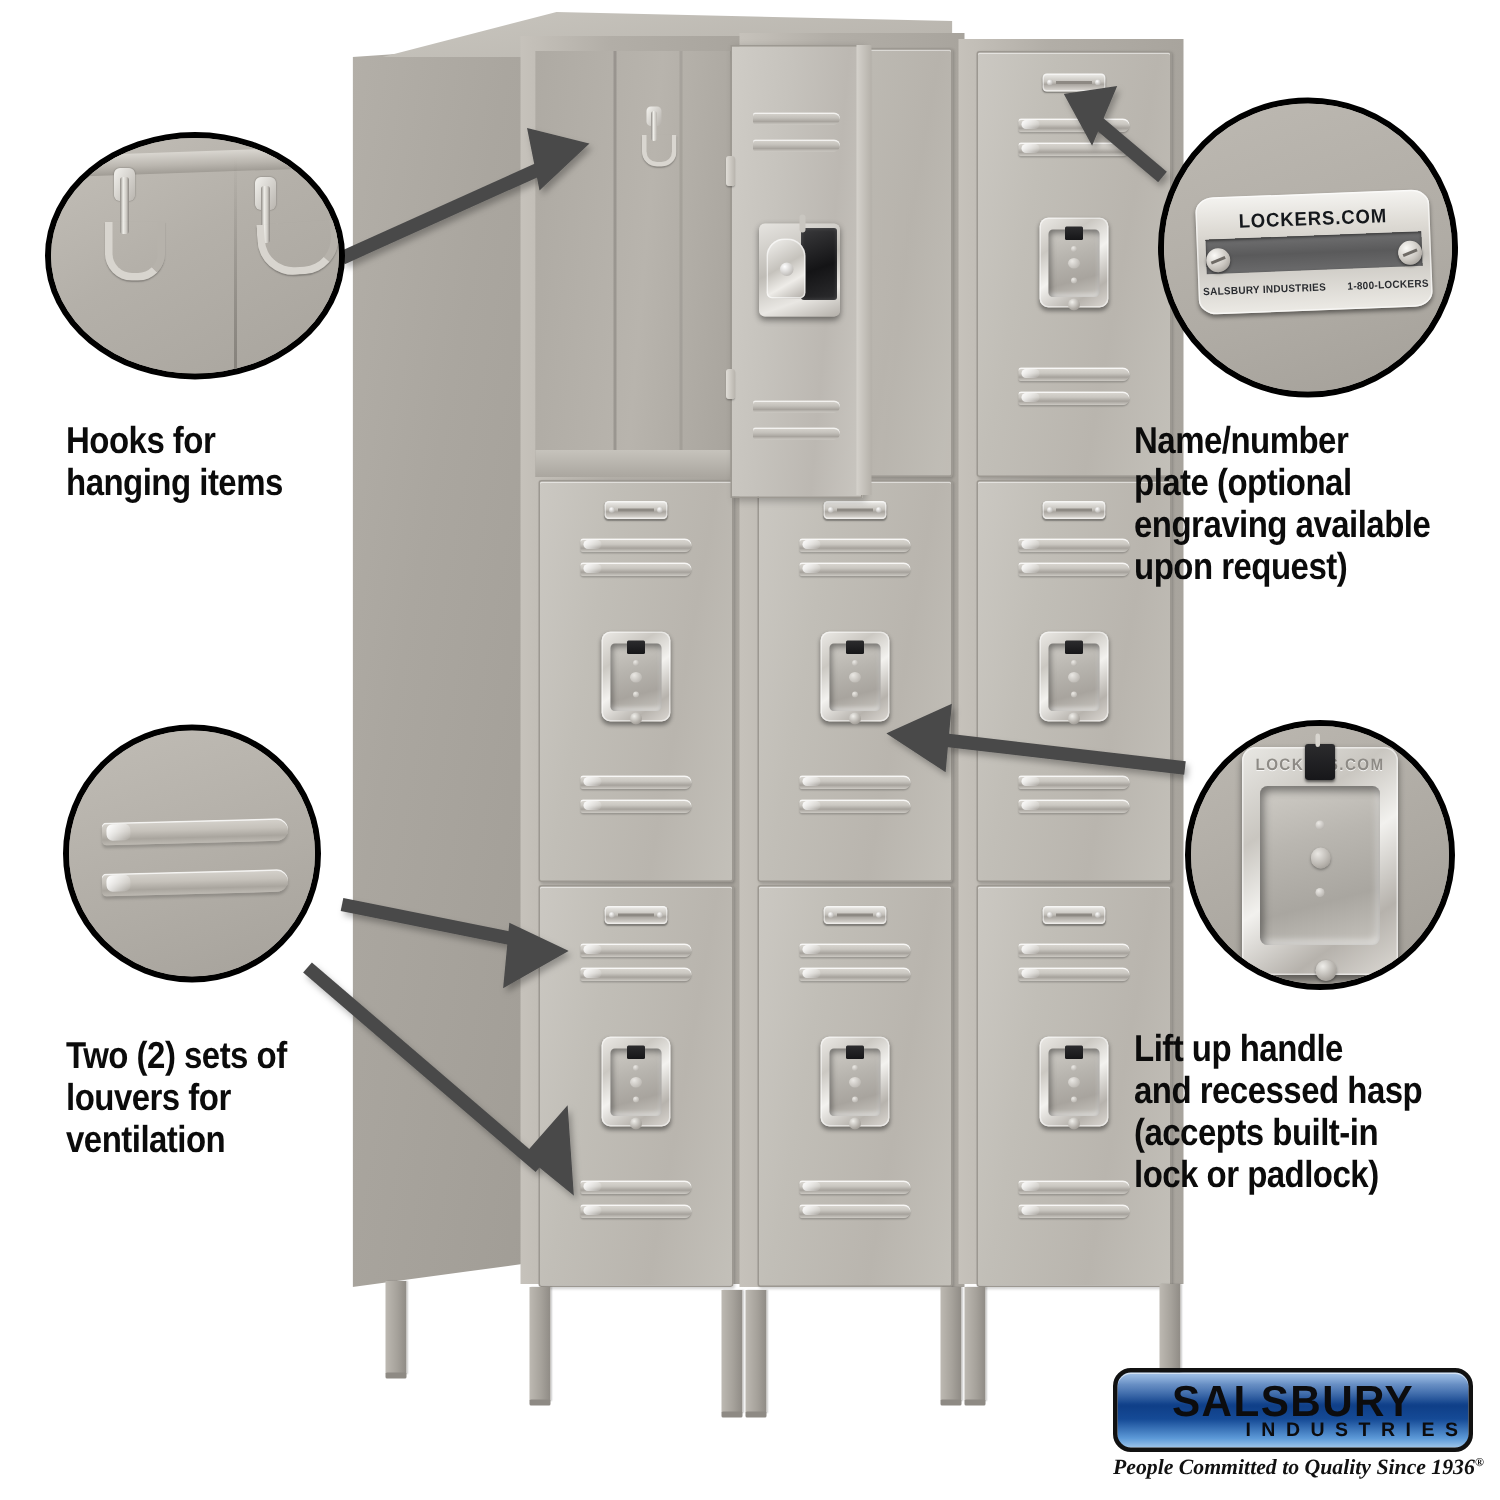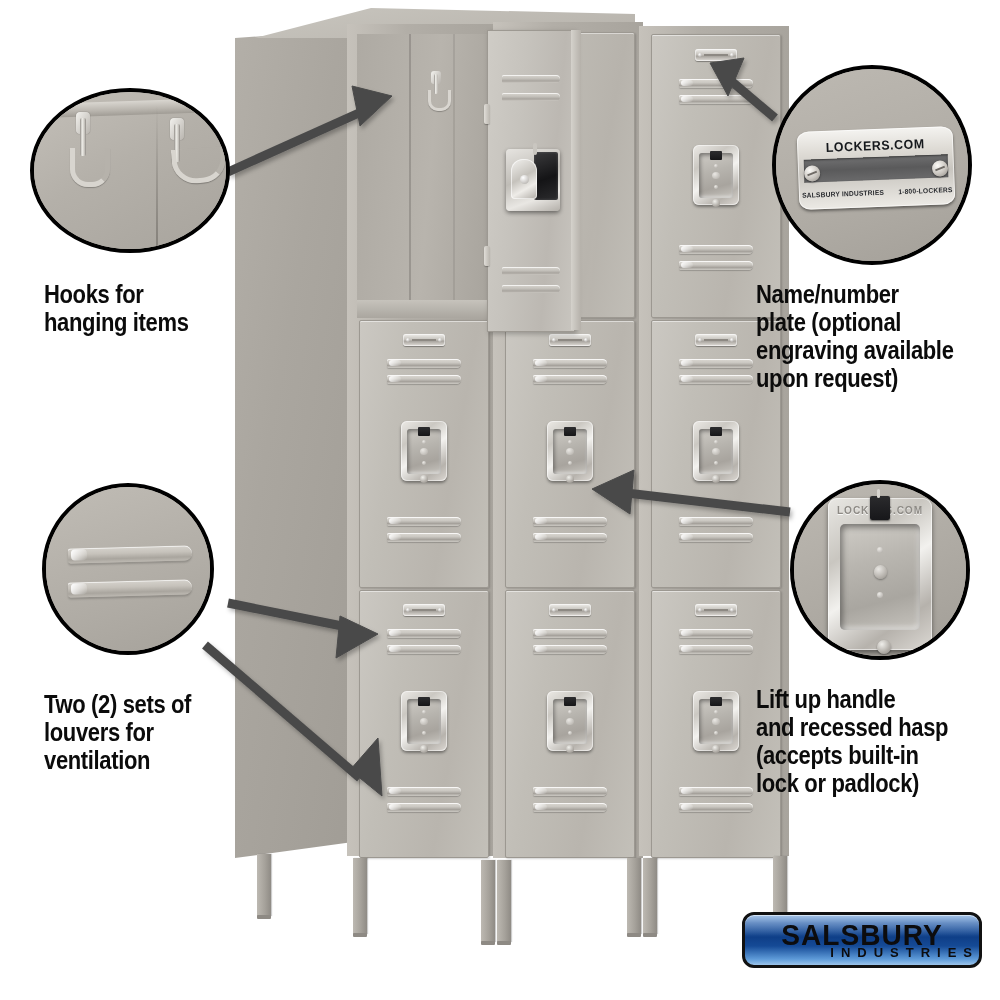--- a/index.html
+++ b/index.html
@@ -563,15 +563,18 @@
   <div class="callout-text right" style="left:756px;top:685px;width:290px;">Lift up handle
 and recessed hasp
 (accepts built-in
 lock or padlock)</div>
 
   <div id="logo">
     <div class="logo-plate">
       <div class="logo-sals">SALSBURY</div>
       <div class="logo-ind">INDUSTRIES</div>
     </div>
+    <div class="logo-tag">
+      <span>People Committed to Quality Since 1936</span><sup>®</sup>
+    </div>
   </div>
 
 </div>
 
 </body></html>

